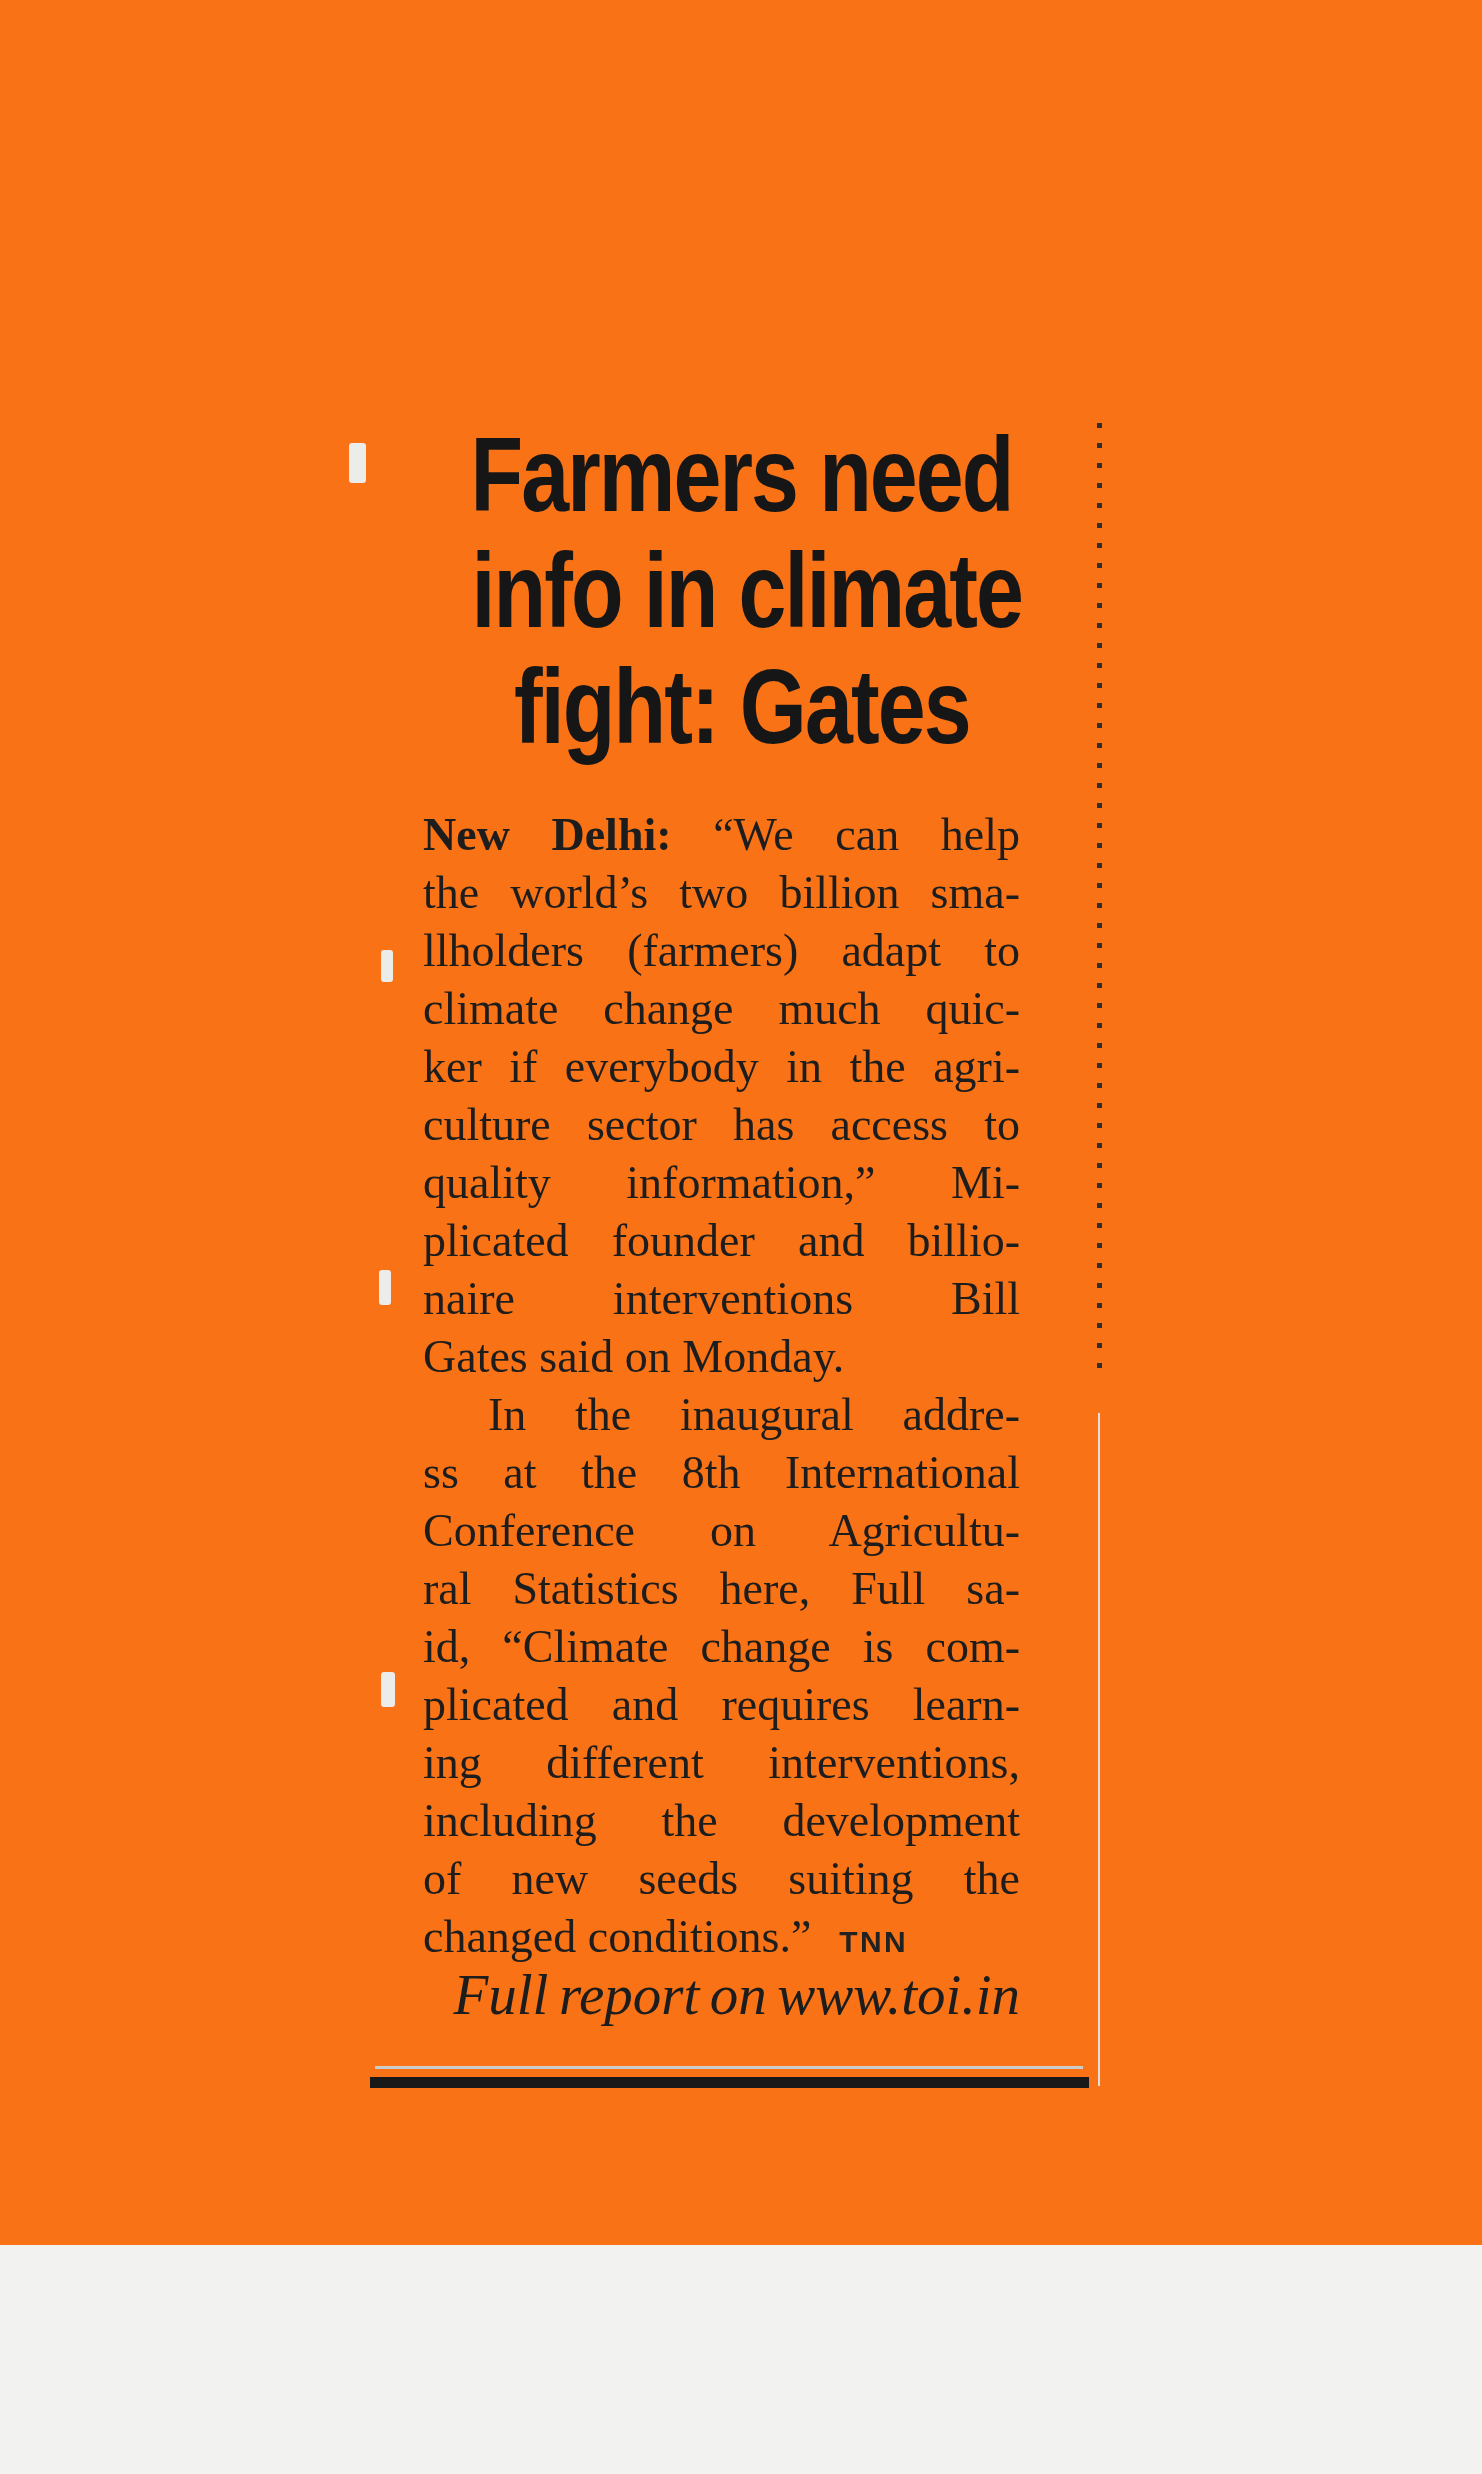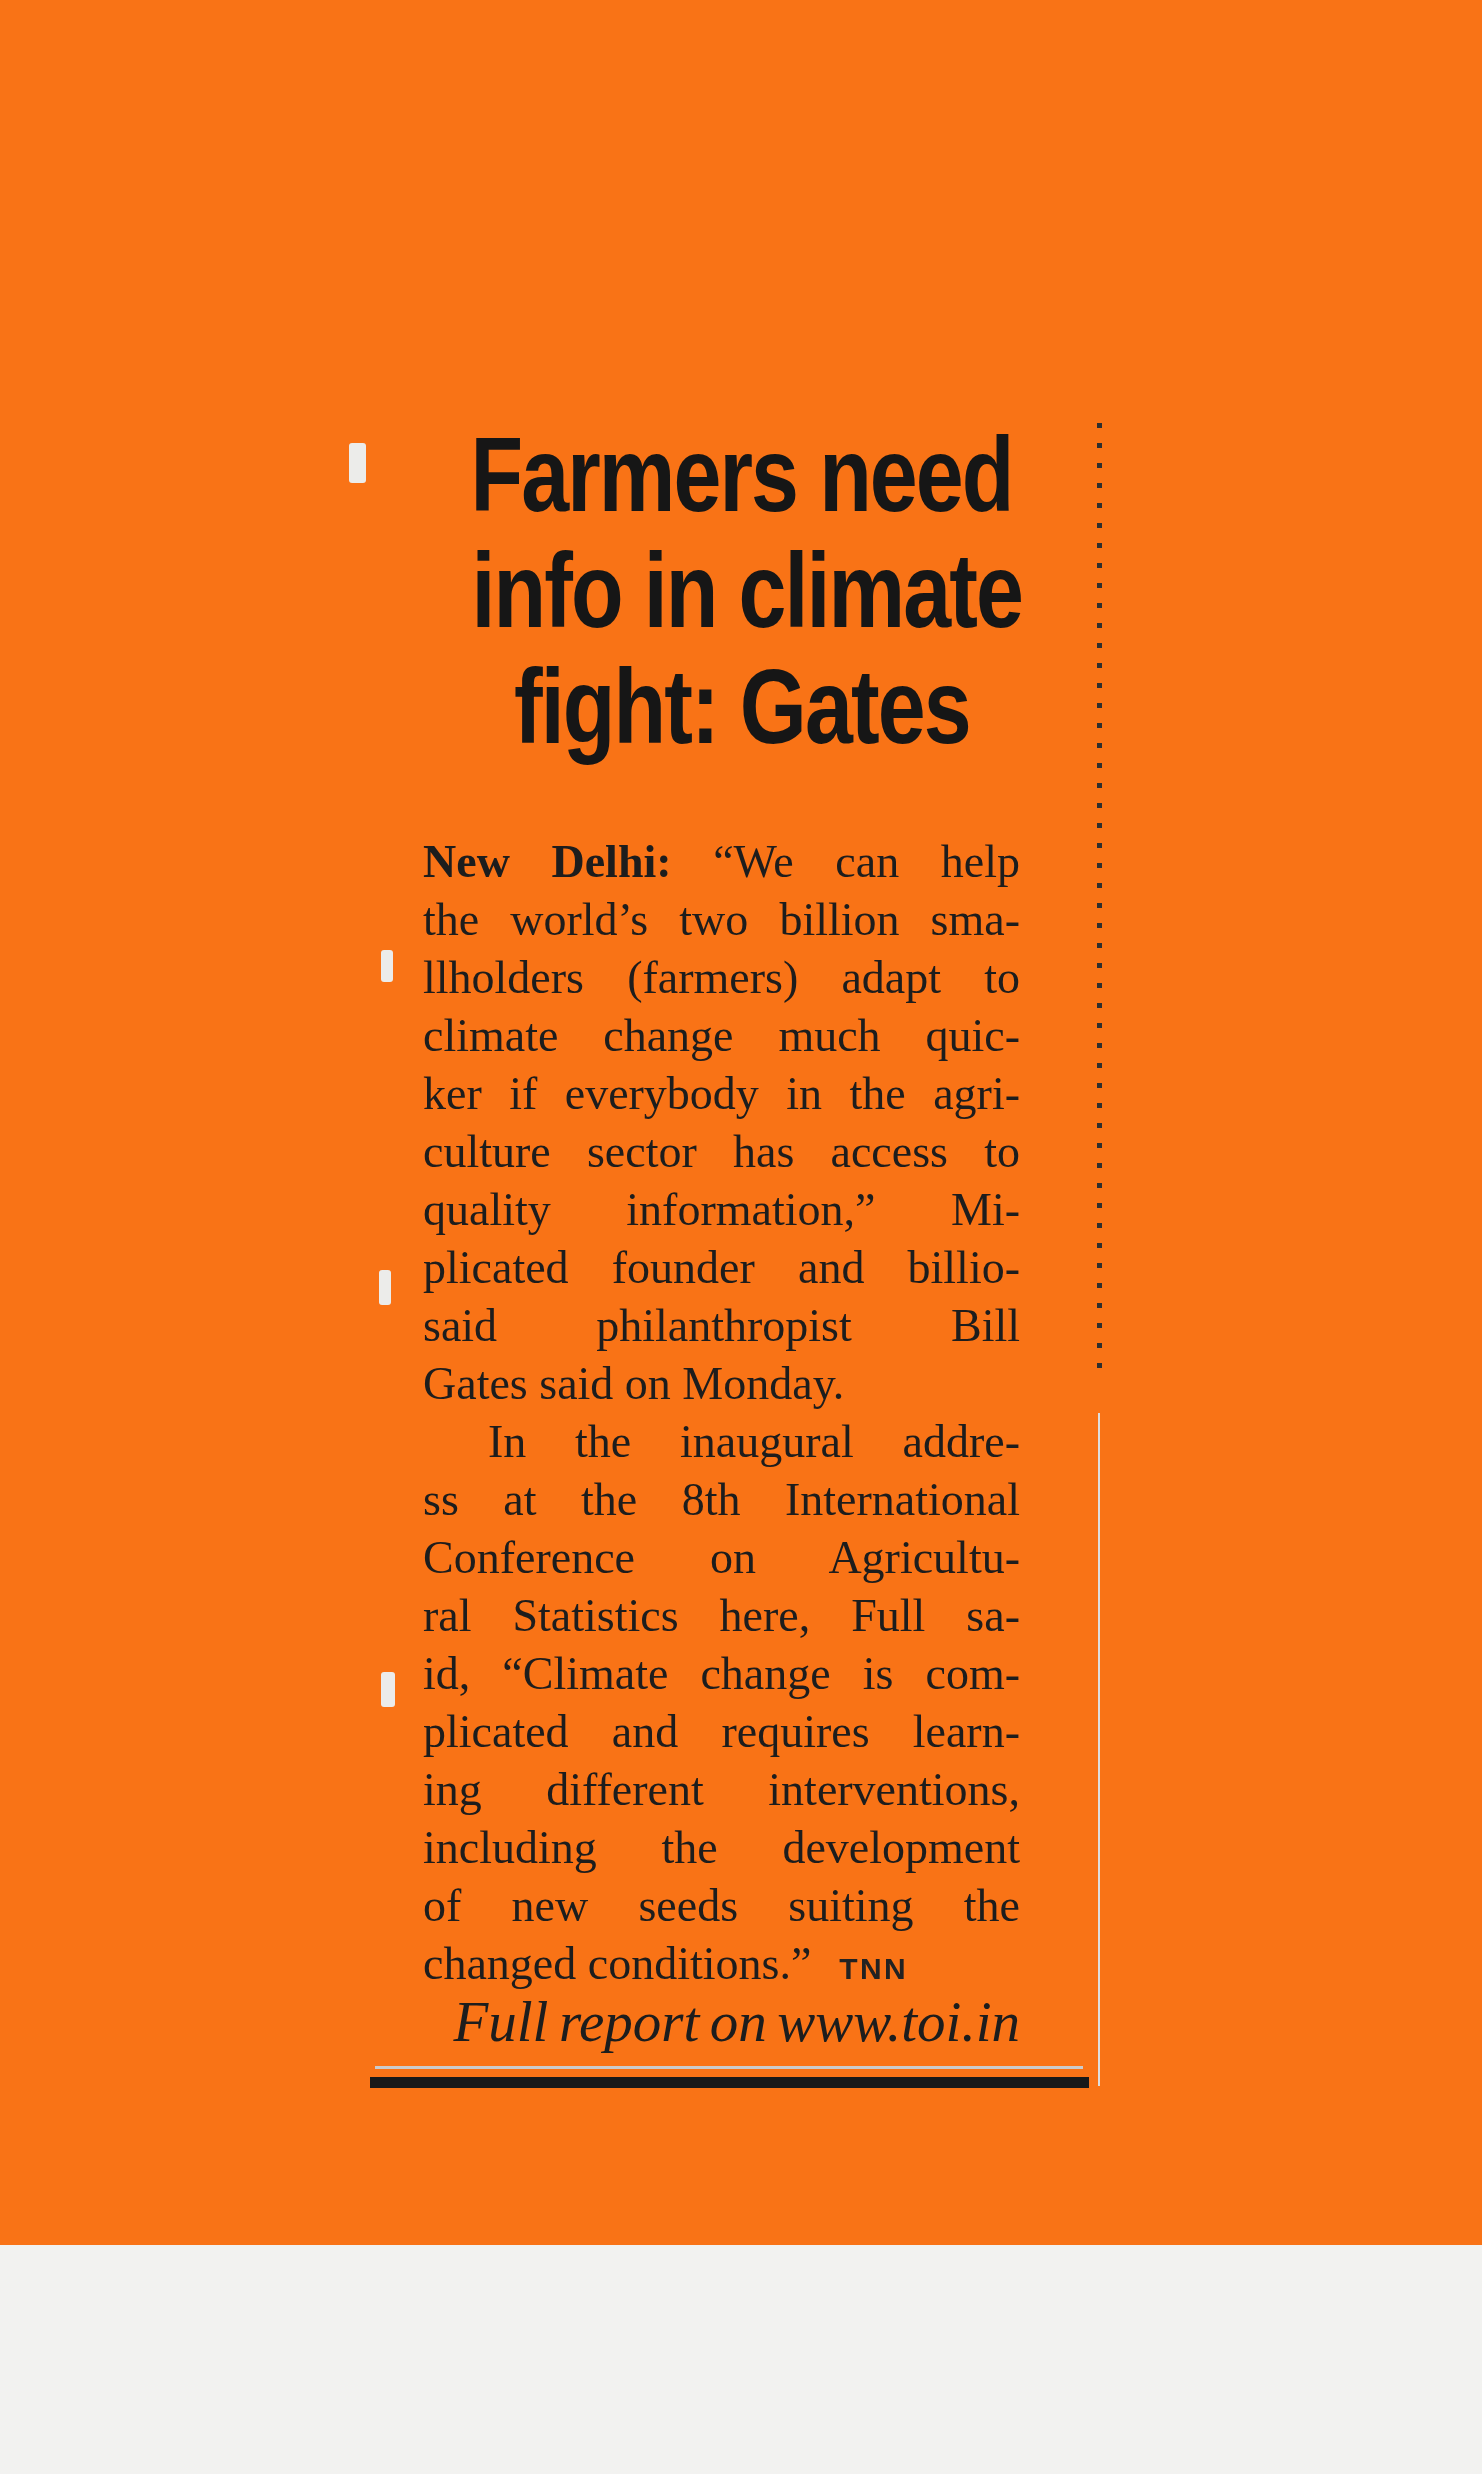--- a/index.html
+++ b/index.html
@@ -32,21 +32,21 @@
   .hl > span {
     display: inline-block;
     transform: scaleX(0.82);
     transform-origin: 50% 60%;
     letter-spacing: -2.3px;
   }
   
   .bodycol {
     position: absolute;
     left: 423px;
-    top: 833px;
+    top: 806px;
     width: 597px;
     color: #1d1d1d;
   }
   .bl {
     height: 58px;
     line-height: 58px;
     font-size: 46px;
     text-align: justify;
     text-align-last: justify;
   }
@@ -126,21 +126,21 @@
 
   <div class="bodycol">
     <div class="bl"><b>New Delhi:</b> <span>“We can help</span></div>
     <div class="bl">the world’s two billion sma-</div>
     <div class="bl">llholders (farmers) adapt to</div>
     <div class="bl">climate change much quic-</div>
     <div class="bl">ker if everybody in the agri-</div>
     <div class="bl">culture sector has access to</div>
     <div class="bl">quality information,” Mi-</div>
     <div class="bl">plicated founder and billio-</div>
-    <div class="bl">said philanthropist Bill</div>
+    <div class="bl">naire interventions Bill</div>
     <div class="bl end">Gates said on Monday.</div>
     <div class="bl indent">In the inaugural addre-</div>
     <div class="bl">ss at the 8th International</div>
     <div class="bl">Conference on Agricultu-</div>
     <div class="bl">ral Statistics here, Full sa-</div>
     <div class="bl">id, “Climate change is com-</div>
     <div class="bl">plicated and requires learn-</div>
     <div class="bl">ing different interventions,</div>
     <div class="bl">including the development</div>
     <div class="bl">of new seeds suiting the</div>

